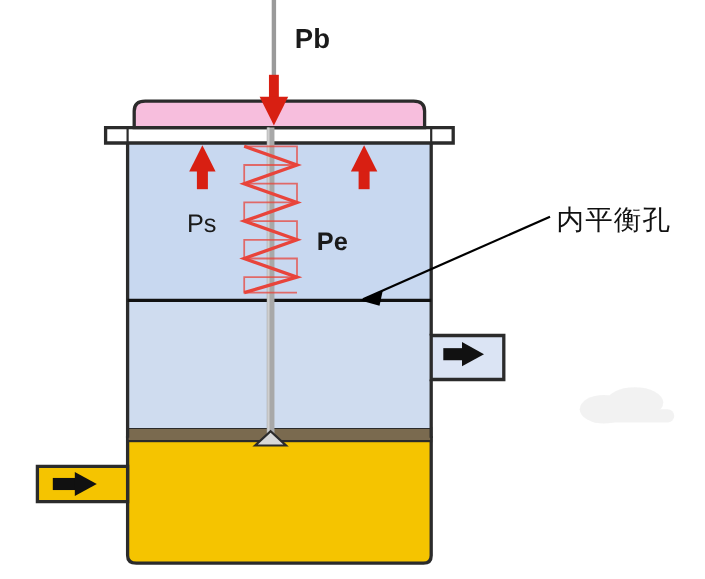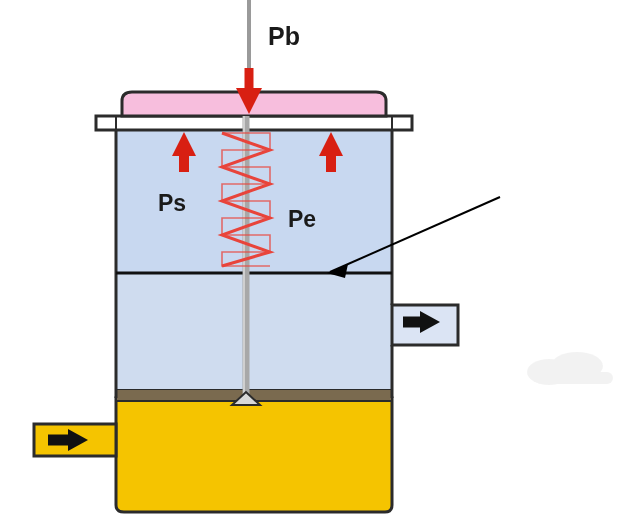--- a/index.html
+++ b/index.html
@@ -30,24 +30,24 @@
     color: #1a1a1a;
     white-space: nowrap;
   }
   #label-pb {
     left: 268px;
     top: 22px;
     font-size: 25px;
     font-weight: 700;
   }
   #label-ps {
-    left: 158px;
+    left: 170px;
     top: 190px;
     font-size: 23px;
-    font-weight: 700;
+    font-weight: 400;
   }
   #label-pe {
     left: 288px;
     top: 206px;
     font-size: 23px;
     font-weight: 700;
   }
   #label-hole {
     left: 506px;
     top: 183px;
@@ -132,20 +132,21 @@
     <g>
       <line x1="330" y1="272" x2="500" y2="197" stroke="#000000" stroke-width="2"></line>
       <polygon points="327,273 348,264 345,278" fill="#000000"></polygon>
     </g>
 
   </svg>
 
   <div class="lbl" id="label-pb">Pb</div>
   <div class="lbl" id="label-ps">Ps</div>
   <div class="lbl" id="label-pe">Pe</div>
+  <div class="lbl" id="label-hole">内平衡孔</div>
 
   <svg id="watermark" viewBox="0 0 118 42">
     <ellipse cx="34" cy="24" rx="22" ry="13" fill="#888888"></ellipse>
     <ellipse cx="62" cy="18" rx="26" ry="14" fill="#888888"></ellipse>
     <rect x="20" y="24" width="78" height="12" rx="6" fill="#888888"></rect>
   </svg>
 
 </div>
 
 </body></html>

